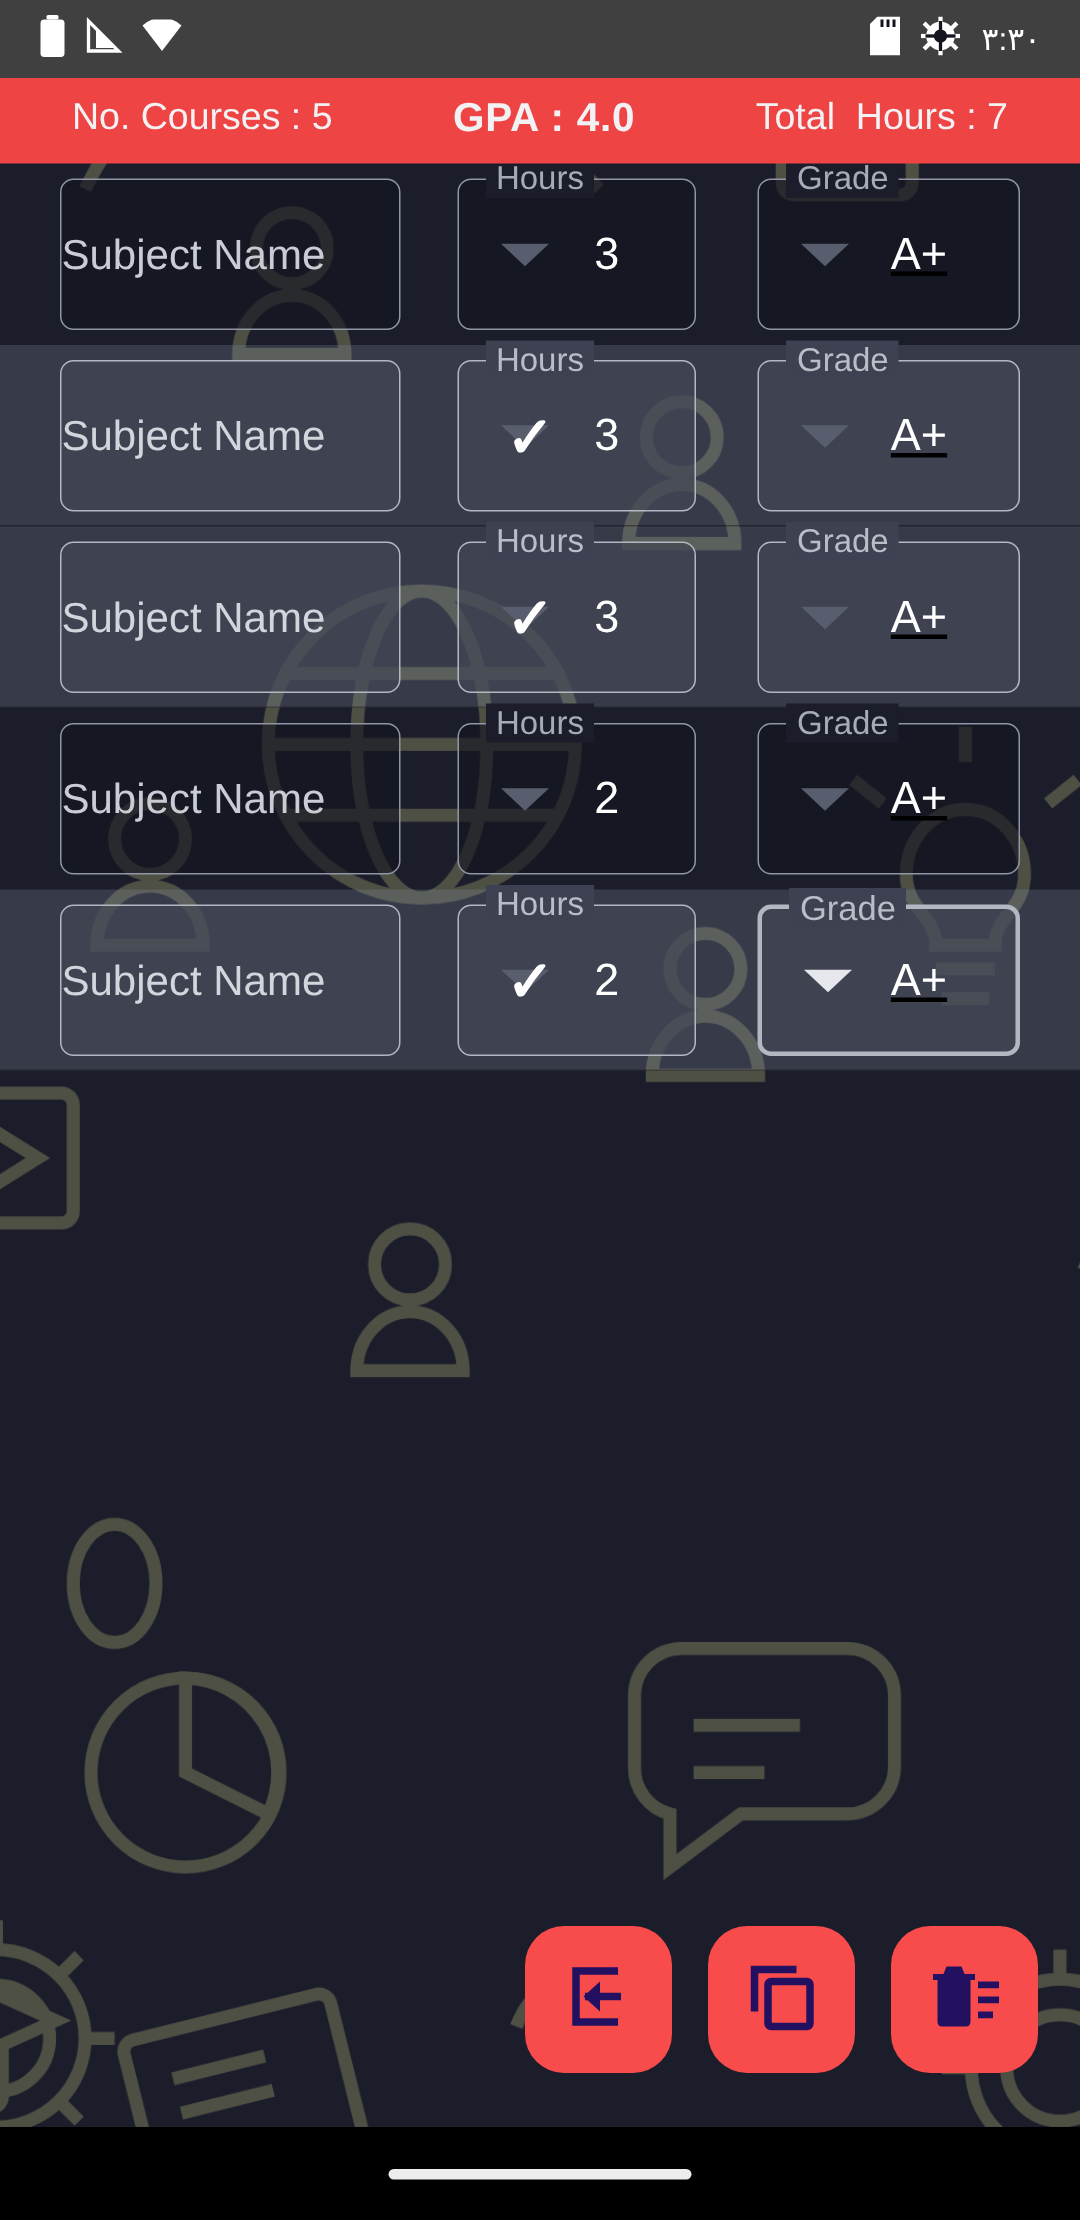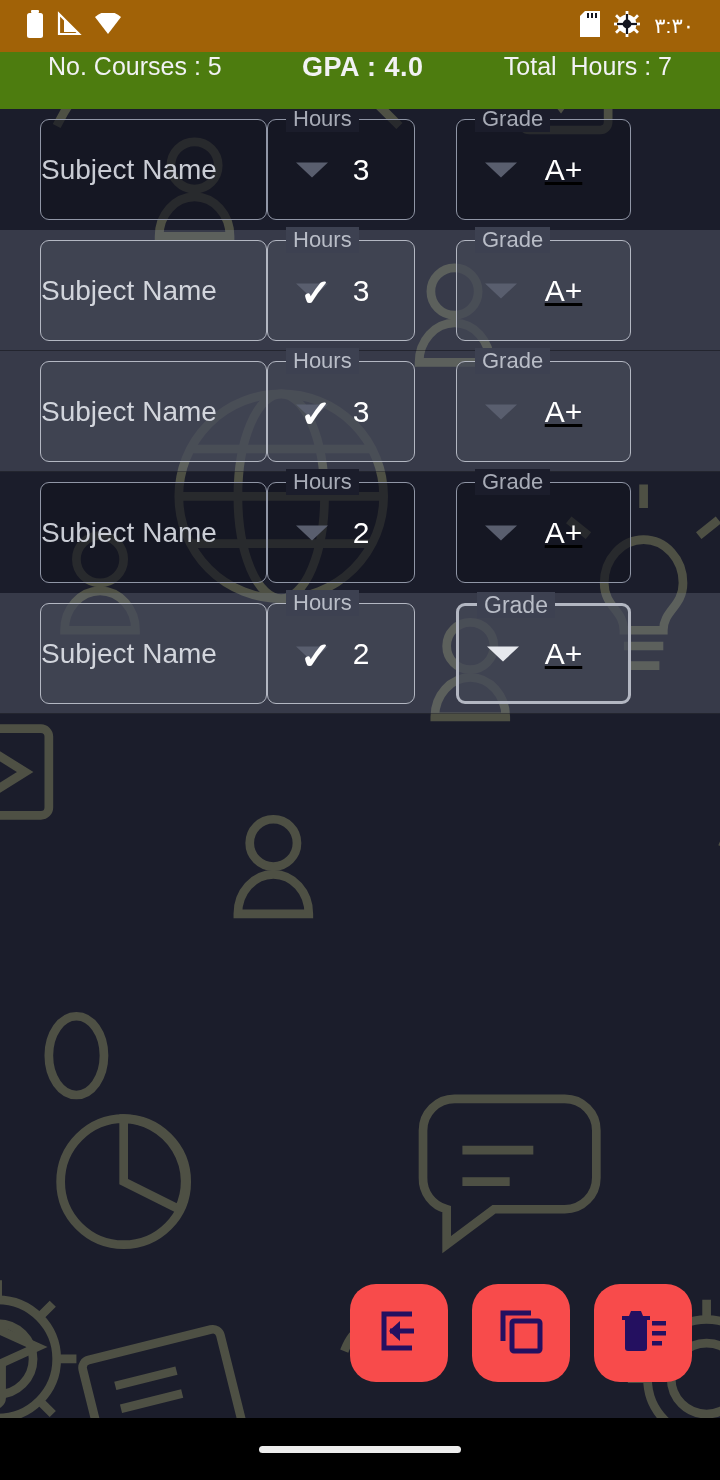--- a/index.html
+++ b/index.html
@@ -20,34 +20,34 @@
   #doodle-bg {
     position:absolute; left:0; top:0; width:720px; height:1418px;
     background-color:#1B1D2B;
     opacity:1;
   }
   #doodle-bg svg { display:block; width:100%; height:100%; }
 
   
   #status-bar {
     position:absolute; left:0; top:0; width:720px; height:52px;
-    background:#a16207;
+    background:#404040;
     display:flex; align-items:center;
     padding:0 26px;
     z-index:40;
   }
   .sb-left { display:flex; align-items:center; gap:12px; }
   .sb-right { margin-left:auto; display:flex; align-items:center; gap:14px; }
   .sb-time { color:#fff; font-size:21px; letter-spacing:.5px; }
 
   
   #summary-bar {
     position:absolute; left:0; top:52px; width:720px; height:57px;
-    background:#4d7c0f;
-    display:flex; align-items:flex-start; justify-content:space-between;
+    background:#ef4444;
+    display:flex; align-items:center; justify-content:space-between;
     padding:0 48px 4px 48px;
     z-index:40;
   }
   .sum-item { color:#F2F2F4; font-size:25px; white-space:pre; }
   .sum-item.gpa { font-size:27px; font-weight:bold; letter-spacing:.5px; }
 
   
   #rows {
     position:absolute; left:0; top:109px; width:720px;
     z-index:30;
@@ -101,21 +101,21 @@
     font-size:22px;
     color:#A7ABB6;
     background:#1B1D2B;
     line-height:26px;
   }
   .course-row.selected .field-outline .notch-label { background:#3D4151; color:#B9BDC7; }
 
   .field-outline.focused { border:3px solid #FFFFFF; }
   .field-outline.focused .notch-label { color:#FFFFFF; font-size:23px; }
 
-  .hours-box { width:148px; }
+  .hours-box { width:160px; margin-left:38px; }
   .grade-box { width:175px; margin-left:41px;text-decoration:underline; }
 
   .dd-arrow {
     position:absolute; left:28px; top:50%;
     transform:translateY(-50%);
     width:0; height:0;
     border-left:16px solid transparent;
     border-right:16px solid transparent;
     border-top:15px solid #595E6E;
   }

